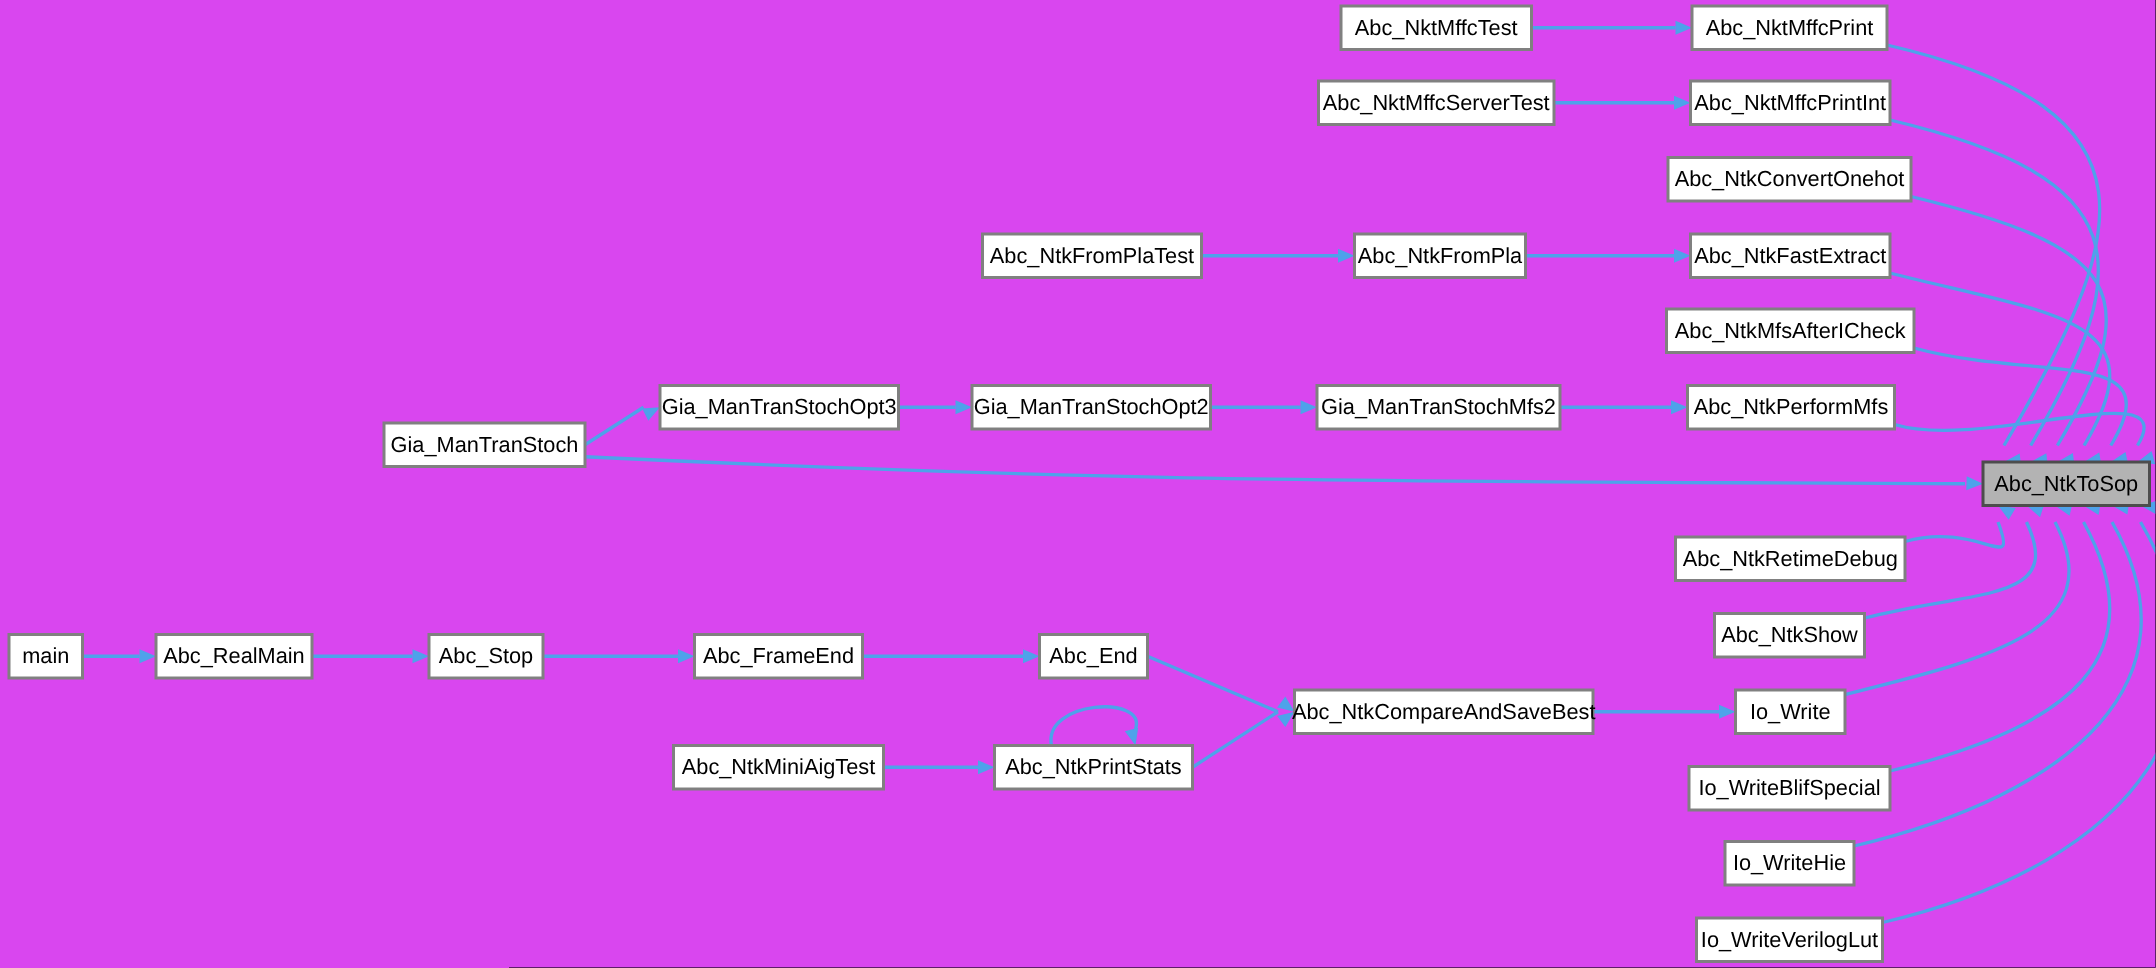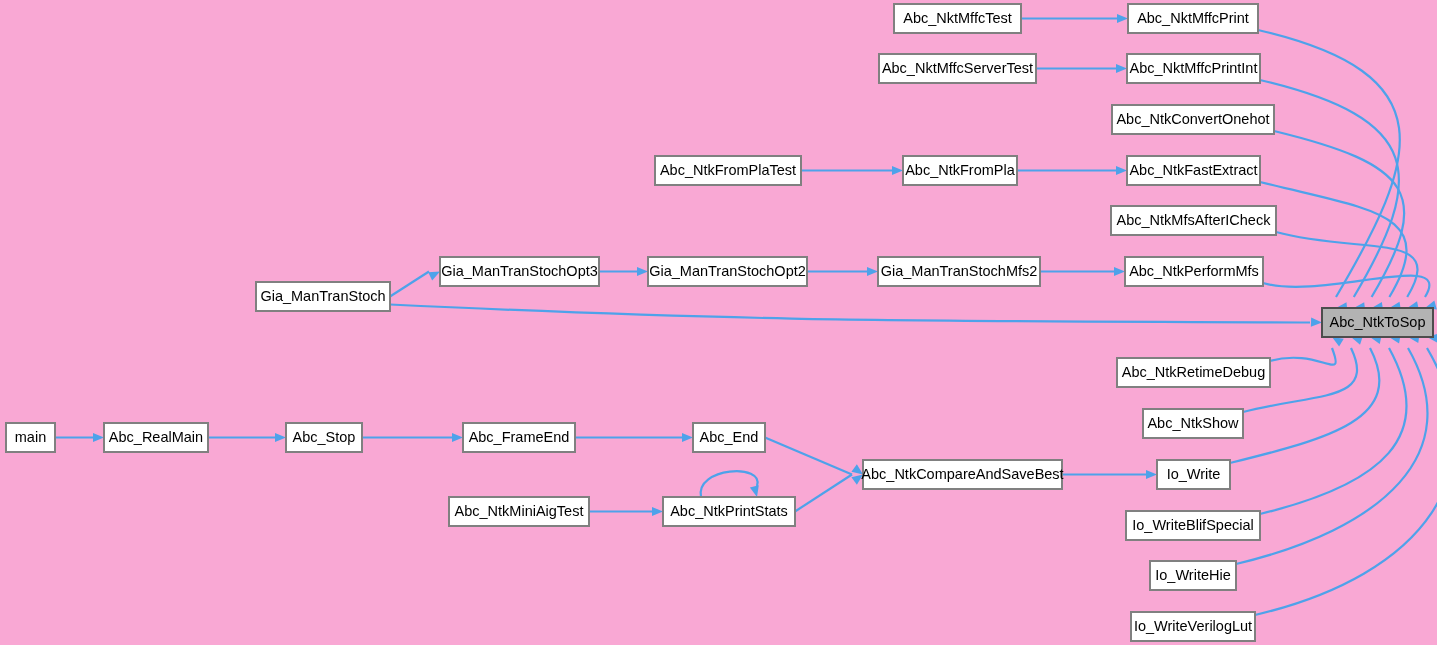--- a/index.html
+++ b/index.html
@@ -4,21 +4,21 @@
 <style>
   html, body {
     margin: 0;
     padding: 0;
     background: #000000;
   }
   #graph-root {
     position: relative;
     width: 1437px;
     height: 645px;
-    background: #f9a8d4;
+    background: #d946ef;
     overflow: hidden;
     font-family: "Liberation Sans", sans-serif;
   }
   svg#callgraph {
     position: absolute;
     top: 0;
     left: 0;
     width: 1437px;
     height: 645px;
     display: block;

